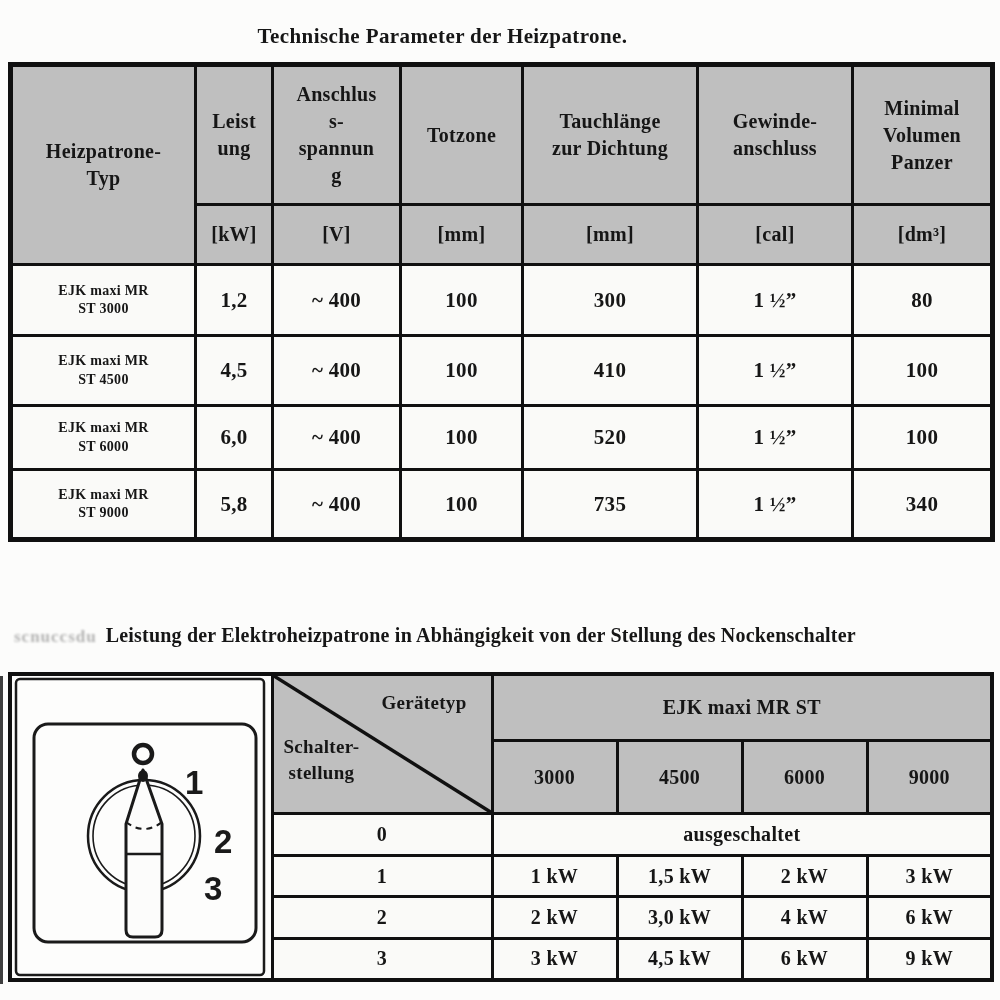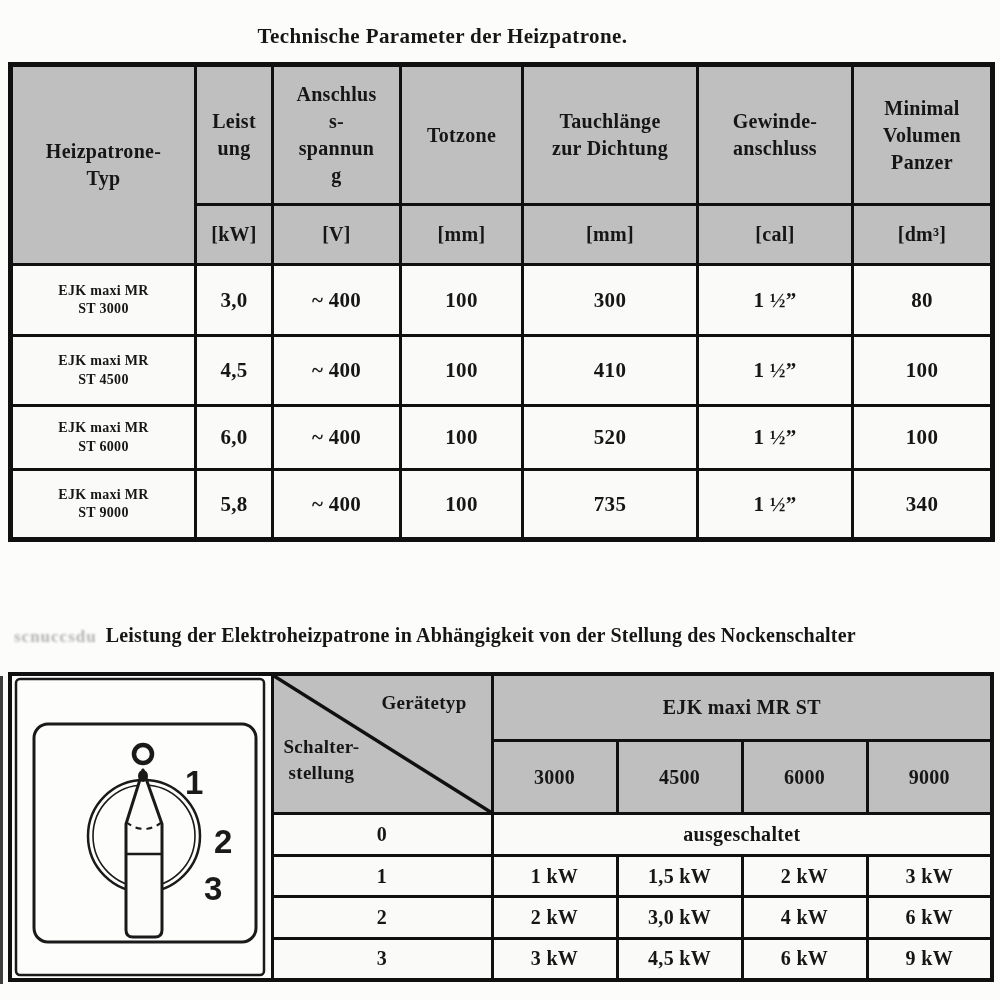--- a/index.html
+++ b/index.html
@@ -103,21 +103,21 @@
     <th>[kW]</th>
     <th>[V]</th>
     <th>[mm]</th>
     <th>[mm]</th>
     <th>[cal]</th>
     <th>[dm³]</th>
   </tr>
   <tr style="height:71px">
     <td class="type prewrap">EJK maxi MR
 ST 3000</td>
-    <td>3,0</td>
+    <td>1,2</td>
     <td>~ 400</td>
     <td>100</td>
     <td>300</td>
     <td>1 ½”</td>
     <td>80</td>
   </tr>
   <tr style="height:70px">
     <td class="type prewrap">EJK maxi MR
 ST 4500</td>
     <td>4,5</td>

